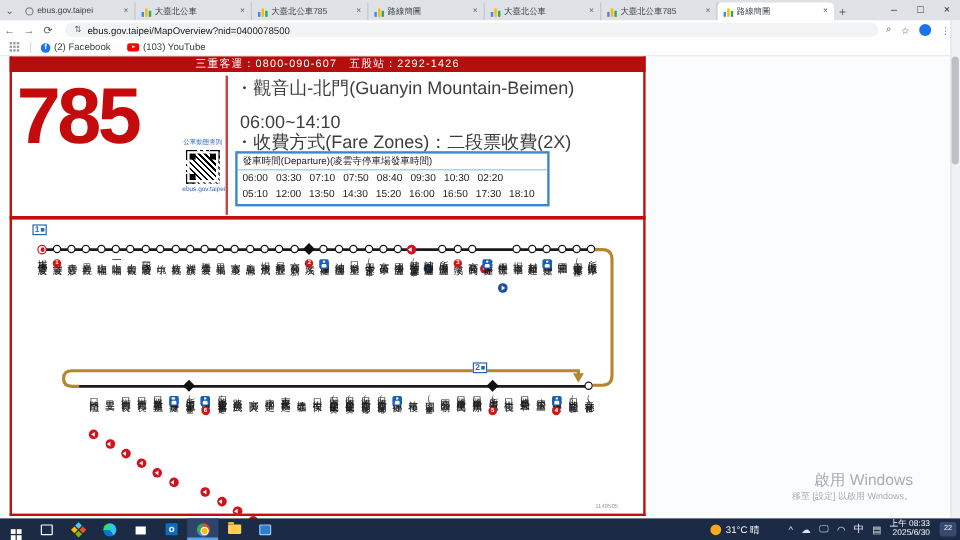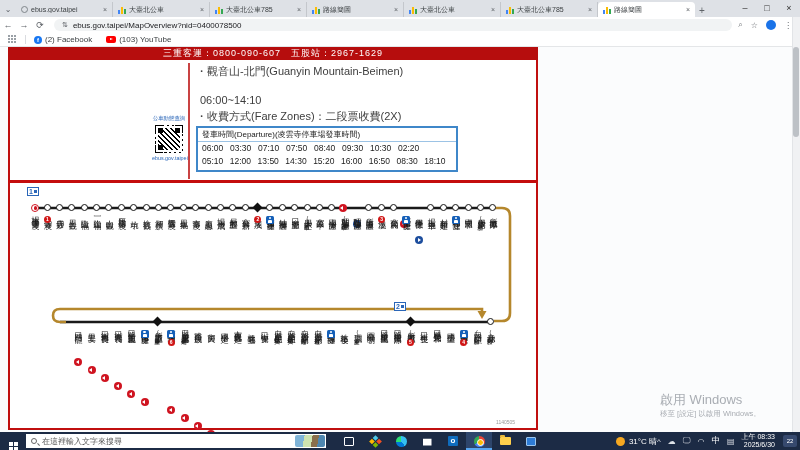--- a/index.html
+++ b/index.html
@@ -48,21 +48,21 @@
   #qr-wrap { position:absolute; left:150px; top:114px; width:38px; text-align:center; }
   #qr-top,#qr-bottom { font-size:6px; color:#2a66b8; transform:scale(0.9); white-space:nowrap; }
   #qr { width:28px; height:28px; margin:2px auto; background:
       linear-gradient(#000,#000) 0 0/8px 8px no-repeat,
       linear-gradient(#000,#000) 20px 0/8px 8px no-repeat,
       linear-gradient(#000,#000) 0 20px/8px 8px no-repeat,
       repeating-linear-gradient(45deg,#000 0 1.5px,#fff 1.5px 3.5px),
       repeating-linear-gradient(-45deg,#000 0 1px,#fff 1px 3px);
       outline:2px solid #fff; outline-offset:-3px; }
   #red-divider { position:absolute; left:188px; top:63px; width:2px; height:116px; background:#c94343; }
-  .info-line { position:absolute; left:196px; font-size:11px; color:#3d3d3d; }
+  .info-line { position:absolute; left:196px; font-size:15px; color:#3d3d3d; }
   #dep-table { position:absolute; left:196px; top:126px; width:262px; height:46px; border:2px solid #3f87c9; background:#fff; }
   #dep-head { font-size:8px; color:#222; padding:1px 4px; border-bottom:1px solid #9cc3e5; white-space:nowrap; }
   .dep-row { display:flex; padding:0 4px; }
   .dep-row span { width:28px; font-size:8.5px; color:#222; line-height:13px; }
   #red-rule { position:absolute; left:8px; top:180px; width:530px; height:3px; background:#c40d0d; }
   #version-note { position:absolute; left:496px; top:419px; font-size:5px; color:#999; }
 
   
   #map-svg { position:absolute; left:0; top:0; width:800px; height:450px; pointer-events:none; }
   .stop-col { position:absolute; width:14px; display:flex; flex-direction:column; align-items:center; }
@@ -81,21 +81,21 @@
   .m-br:after { left:3px; border-left:3.5px solid #fff; border-top:2px solid transparent; border-bottom:2px solid transparent; }
   .metro-ic { width:8px; height:8px; background:#1660b8; border-radius:1.5px; position:relative; margin-top:1px; flex:none; }
   .metro-ic:before { content:""; position:absolute; left:2.9px; top:1px; width:2.2px; height:2.2px; border-radius:50%; background:#fff; }
   .metro-ic:after { content:""; position:absolute; left:2px; top:3.6px; width:4px; height:3.4px; border-radius:1px 1px 0 0; background:#fff; }
   .num-badge { width:7px; height:7px; border-radius:50%; background:#d01616; color:#fff; font-size:5px; font-weight:bold; text-align:center; line-height:7px; margin-top:1px; flex:none; }
   .seg-badge { position:absolute; height:9px; background:#fff; border:1px solid #2a66b8; color:#2a66b8; font-size:7px; font-weight:bold; line-height:7px; padding:0 1px; display:flex; align-items:center; }
   .seg-badge i { display:block; width:3px; height:3px; background:#2a66b8; margin-left:1px; }
 
   
   #watermark { position:absolute; left:660px; top:391px; color:#a9adb3; }
-  #wm1 { font-size:13px; }
+  #wm1 { font-size:13px;text-align:right; }
   #wm2 { font-size:7.5px; }
   #scrollbar { position:absolute; right:0; top:17px; width:8px; height:415px; background:#f0f1f3; border-left:1px solid #e2e4e7; }
   #scroll-thumb { position:absolute; right:1px; top:30px; width:6px; height:90px; background:#bdc1c6; border-radius:3px; }
 
   
   #taskbar { position:absolute; left:0; top:432px; width:800px; height:18px; background:#1c2b45; display:flex; align-items:center; }
   #start-btn { width:26px; text-align:center; }
   .win-logo { display:inline-grid; grid-template-columns:4px 4px; grid-template-rows:4px 4px; gap:1px; }
   .win-logo i { background:#fff; }
   #search-box { width:300px; height:14px; background:#fff; display:flex; align-items:center; margin-right:10px; }
@@ -111,21 +111,21 @@
   .ic-widgets i:nth-child(3){background:#ffb900;} .ic-widgets i:nth-child(4){background:#7fba00;}
   .ic-edge { width:11px; height:11px; border-radius:50%; background:conic-gradient(#35c1f1 0 40%,#0078d7 40% 75%,#2bde73 75%); }
   .ic-store { width:9px; height:9px; background:#fff; clip-path:polygon(0 25%,100% 25%,100% 100%,0 100%); position:relative; }
   .ic-outlook { width:10px; height:10px; background:#0f6cbd; color:#fff; font-size:8px; font-weight:bold; line-height:10px; text-align:center; border-radius:1px; }
   .ic-chrome { width:11px; height:11px; border-radius:50%; background:conic-gradient(#ea4335 0 33%,#4285f4 33% 66%,#34a853 66%); position:relative; }
   .ic-chrome:after { content:""; position:absolute; left:3px; top:3px; width:5px; height:5px; border-radius:50%; background:#fbbc04; border:1px solid #fff; }
   .ic-folder { width:11px; height:8px; background:#ffd04c; border-radius:1px; position:relative; }
   .ic-folder:before { content:""; position:absolute; left:0; top:-2px; width:5px; height:2px; background:#e8b93c; border-radius:1px 1px 0 0; }
   .ic-blueapp { width:10px; height:9px; background:#2e7cd6; border:1px solid #9cc6ee; border-radius:1px; }
   #tb-right { margin-left:auto; display:flex; align-items:center; height:18px; }
-  #weather { display:flex; align-items:center; margin-right:0; }
+  #weather { display:flex; align-items:center; margin-right:24px; }
   #sun { width:9px; height:9px; border-radius:50%; background:#f6a821; margin-right:4px; }
   #weather span { color:#fff; font-size:8px; }
   .tray-ic { color:#dfe3e8; font-size:8px; margin-right:7px; }
   #ime { color:#fff; font-size:8.5px; margin-right:7px; }
   #clock { color:#fff; font-size:7px; text-align:right; line-height:8px; margin-right:8px; }
   #notif { width:14px; height:12px; background:#36496e; border-radius:2px; color:#fff; font-size:6px; text-align:center; line-height:12px; margin-right:3px; }
 </style>
 </head>
 <body>
 
@@ -234,21 +234,22 @@
         <span>(2) Facebook</span>
       </div>
     <div class="bm">
         <span class="yt-ic"></span>
         <span>(103) YouTube</span>
       </div>
   </div>
 
   <div id="page-bg"></div>
   <div id="content-box"></div>
-  <div id="banner">三重客運：0800-090-607　五股站：2967-1629</div>
+  <div id="banner">三重客運：0800-090-607　五股站：2292-1426</div>
+  <div id="route-num">785</div>
 
   <div id="qr-wrap">
     <div id="qr-top">公車動態查詢</div>
     <div id="qr"></div>
     <div id="qr-bottom">ebus.gov.taipei</div>
   </div>
 
   <div id="red-divider"></div>
 
   <div class="info-line" style="top:64px;">・觀音山-北門(Guanyin Mountain-Beimen)</div>
@@ -268,21 +269,21 @@
         <span>02:20</span>
       </div>
     <div class="dep-row" id="dep-row-1">
         <span>05:10</span>
         <span>12:00</span>
         <span>13:50</span>
         <span>14:30</span>
         <span>15:20</span>
         <span>16:00</span>
         <span>16:50</span>
-        <span>08:30</span>
+        <span>17:30</span>
         <span>18:10</span>
       </div>
   </div>
 
   <div id="red-rule"></div>
 
   <svg id="map-svg" viewBox="0 0 800 450">
     <line x1="35" y1="208" x2="493" y2="208" stroke="#1a1a1a" stroke-width="2.4"></line>
     <line x1="60" y1="322" x2="490" y2="322" stroke="#1a1a1a" stroke-width="2.4"></line>
     <path d="M 493 208 H 502 Q 510 208 510 216 V 313 Q 510 321 502 321 L 494 321" fill="none" stroke="#b5872c" stroke-width="2.6"></path>
@@ -582,25 +583,20 @@
       <div id="scroll-thumb"></div>
     </div>
 
   <div id="taskbar">
     <div id="start-btn"><span class="win-logo">
           <i></i>
           <i></i>
           <i></i>
           <i></i>
         </span></div>
-    <div id="search-box">
-      <span class="mag"></span>
-      <span class="ph">在這裡輸入文字來搜尋</span>
-      <span id="search-pic"></span>
-    </div>
     <div class="tb-ic">
         <span class="ic-taskview"></span>
       </div>
     <div class="tb-ic">
         <span class="ic-widgets">
           <i></i>
           <i></i>
           <i></i>
           <i></i>
         </span>

